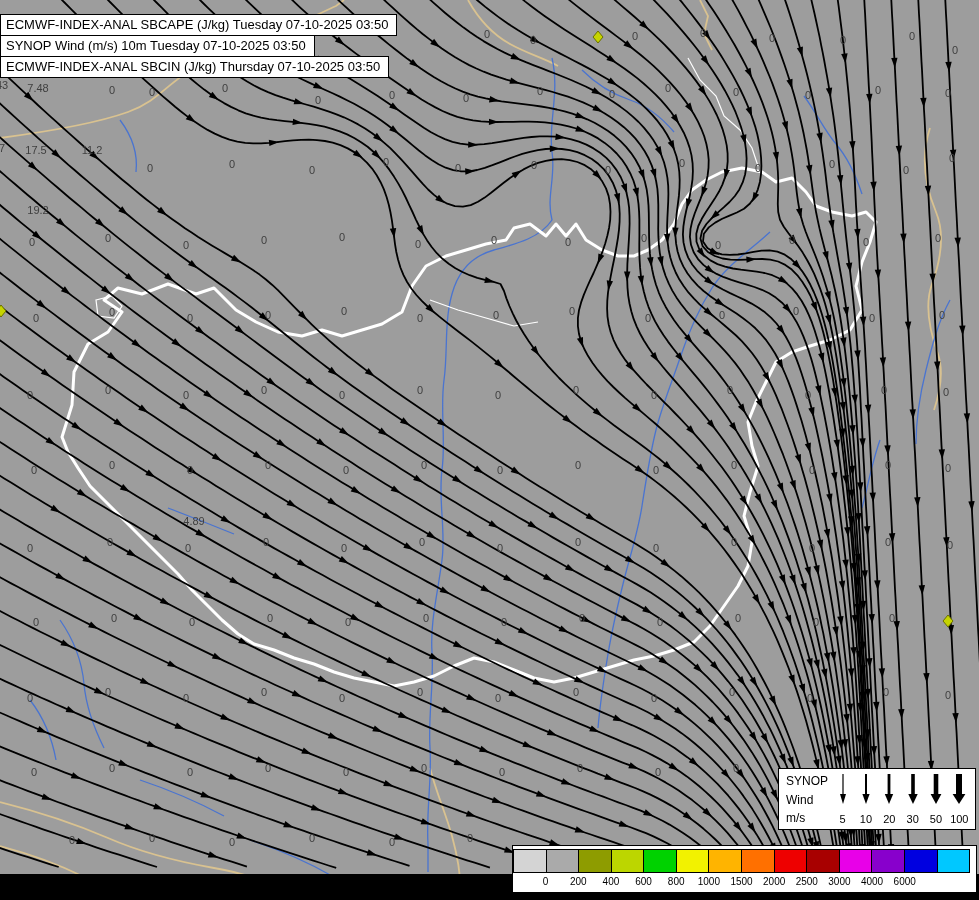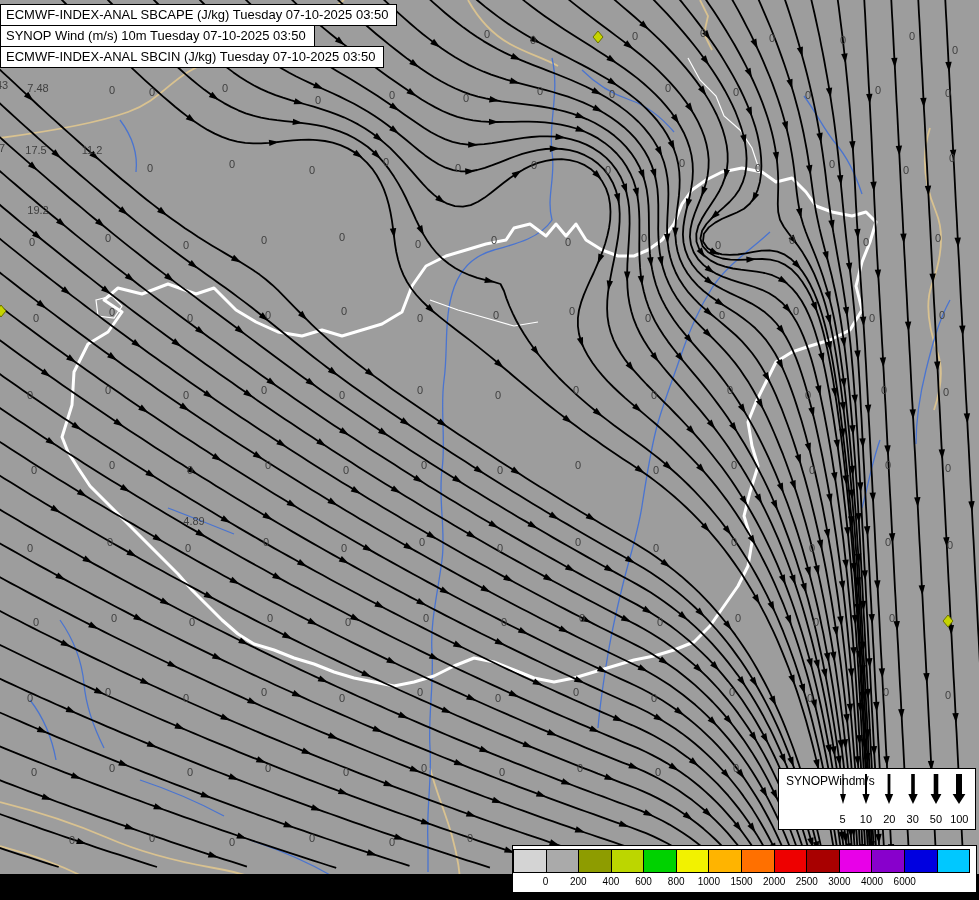--- a/index.html
+++ b/index.html
@@ -12,28 +12,28 @@
   #labels-layer{position:absolute;left:0;top:0;width:100%;height:100%;z-index:3;pointer-events:none;}
   .val-label{
     position:absolute;transform:translate(-50%,-50%);
     font-size:11px;color:#3f3f3f;line-height:1;white-space:nowrap;
   }
   .title-block{position:absolute;left:0;top:0;z-index:6;display:flex;flex-direction:column;align-items:flex-start;}
   .title-line{
     display:inline-block;background:#ffffff;border:1px solid #000;
     padding:2px 8px 3px 5px;font-size:13px;color:#000;margin-top:-1px;white-space:nowrap;
   }
-  .title-line:first-child{margin-top:4px;text-align:center;}
+  .title-line:first-child{margin-top:14px;text-align:center;}
   .bottom-bar{position:absolute;left:0;bottom:0;width:100%;height:26px;background:#000;z-index:4;}
   .wind-legend{
     position:absolute;left:778px;top:768px;width:198px;height:62px;
     background:#fff;border:1px solid #000;z-index:6;display:flex;box-sizing:border-box;
   }
   .wl-left{
-    width:52px;display:flex;flex-direction:row;justify-content:space-between;
+    width:52px;display:flex;flex-direction:column;justify-content:space-between;
     padding:5px 0 4px 7px;font-size:12px;color:#000;box-sizing:border-box;
   }
   .wl-arrows{flex:1;display:flex;padding:2px 4px 2px 0;}
   .wl-col{flex:1;display:flex;flex-direction:column;align-items:center;justify-content:space-between;}
   .wl-num{font-size:11px;color:#000;padding-bottom:2px;}
   .cape-legend{
     position:absolute;left:512px;top:845px;width:465px;height:48px;
     background:#fff;border:1px solid #000;z-index:6;display:flex;box-sizing:border-box;
   }
   .cl-title{
@@ -765,21 +765,21 @@
       <span class="val-label" style="left: 312px; top: 838px; color: rgb(63, 63, 63);">0</span>
       <span class="val-label" style="left: 392px; top: 842px; color: rgb(63, 63, 63);">0</span>
       <span class="val-label" style="left: 470px; top: 838px; color: rgb(63, 63, 63);">0</span>
     </div>
 
   <div class="bottom-bar"></div>
 
   <div class="title-block">
     <div class="title-line">ECMWF-INDEX-ANAL SBCAPE (J/kg) Tuesday 07-10-2025 03:50</div>
     <div class="title-line">SYNOP Wind (m/s) 10m Tuesday 07-10-2025 03:50</div>
-    <div class="title-line">ECMWF-INDEX-ANAL SBCIN (J/kg) Tuesday 07-10-2025 03:50</div>
+    <div class="title-line">ECMWF-INDEX-ANAL SBCIN (J/kg) Thursday 07-10-2025 03:50</div>
   </div>
 
   <div class="wind-legend">
     <div class="wl-left">
       <div>SYNOP</div>
       <div>Wind</div>
       <div>m/s</div>
     </div>
     <div class="wl-arrows" id="wind-arrows">
         <div class="wl-col">

